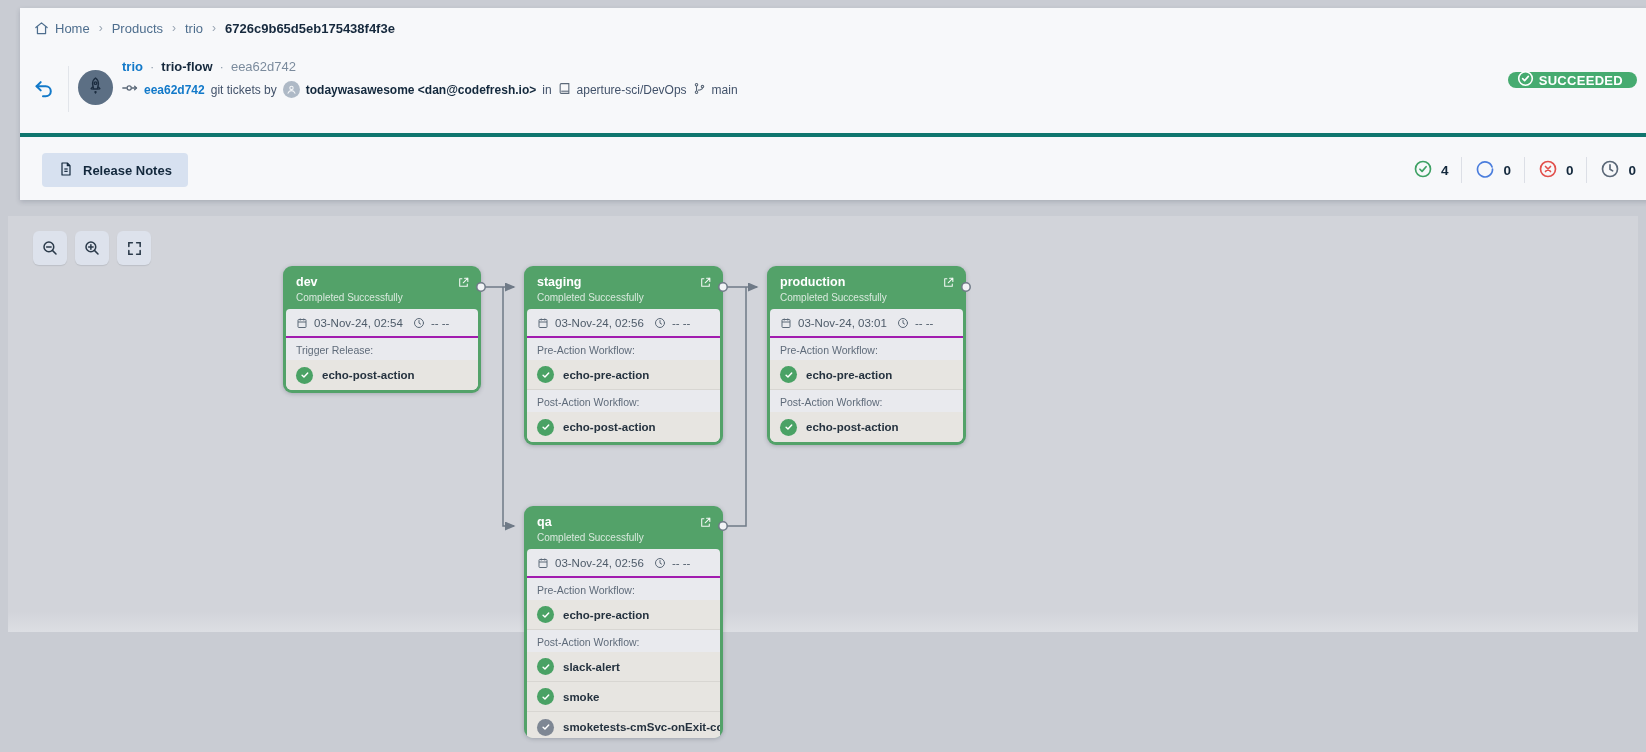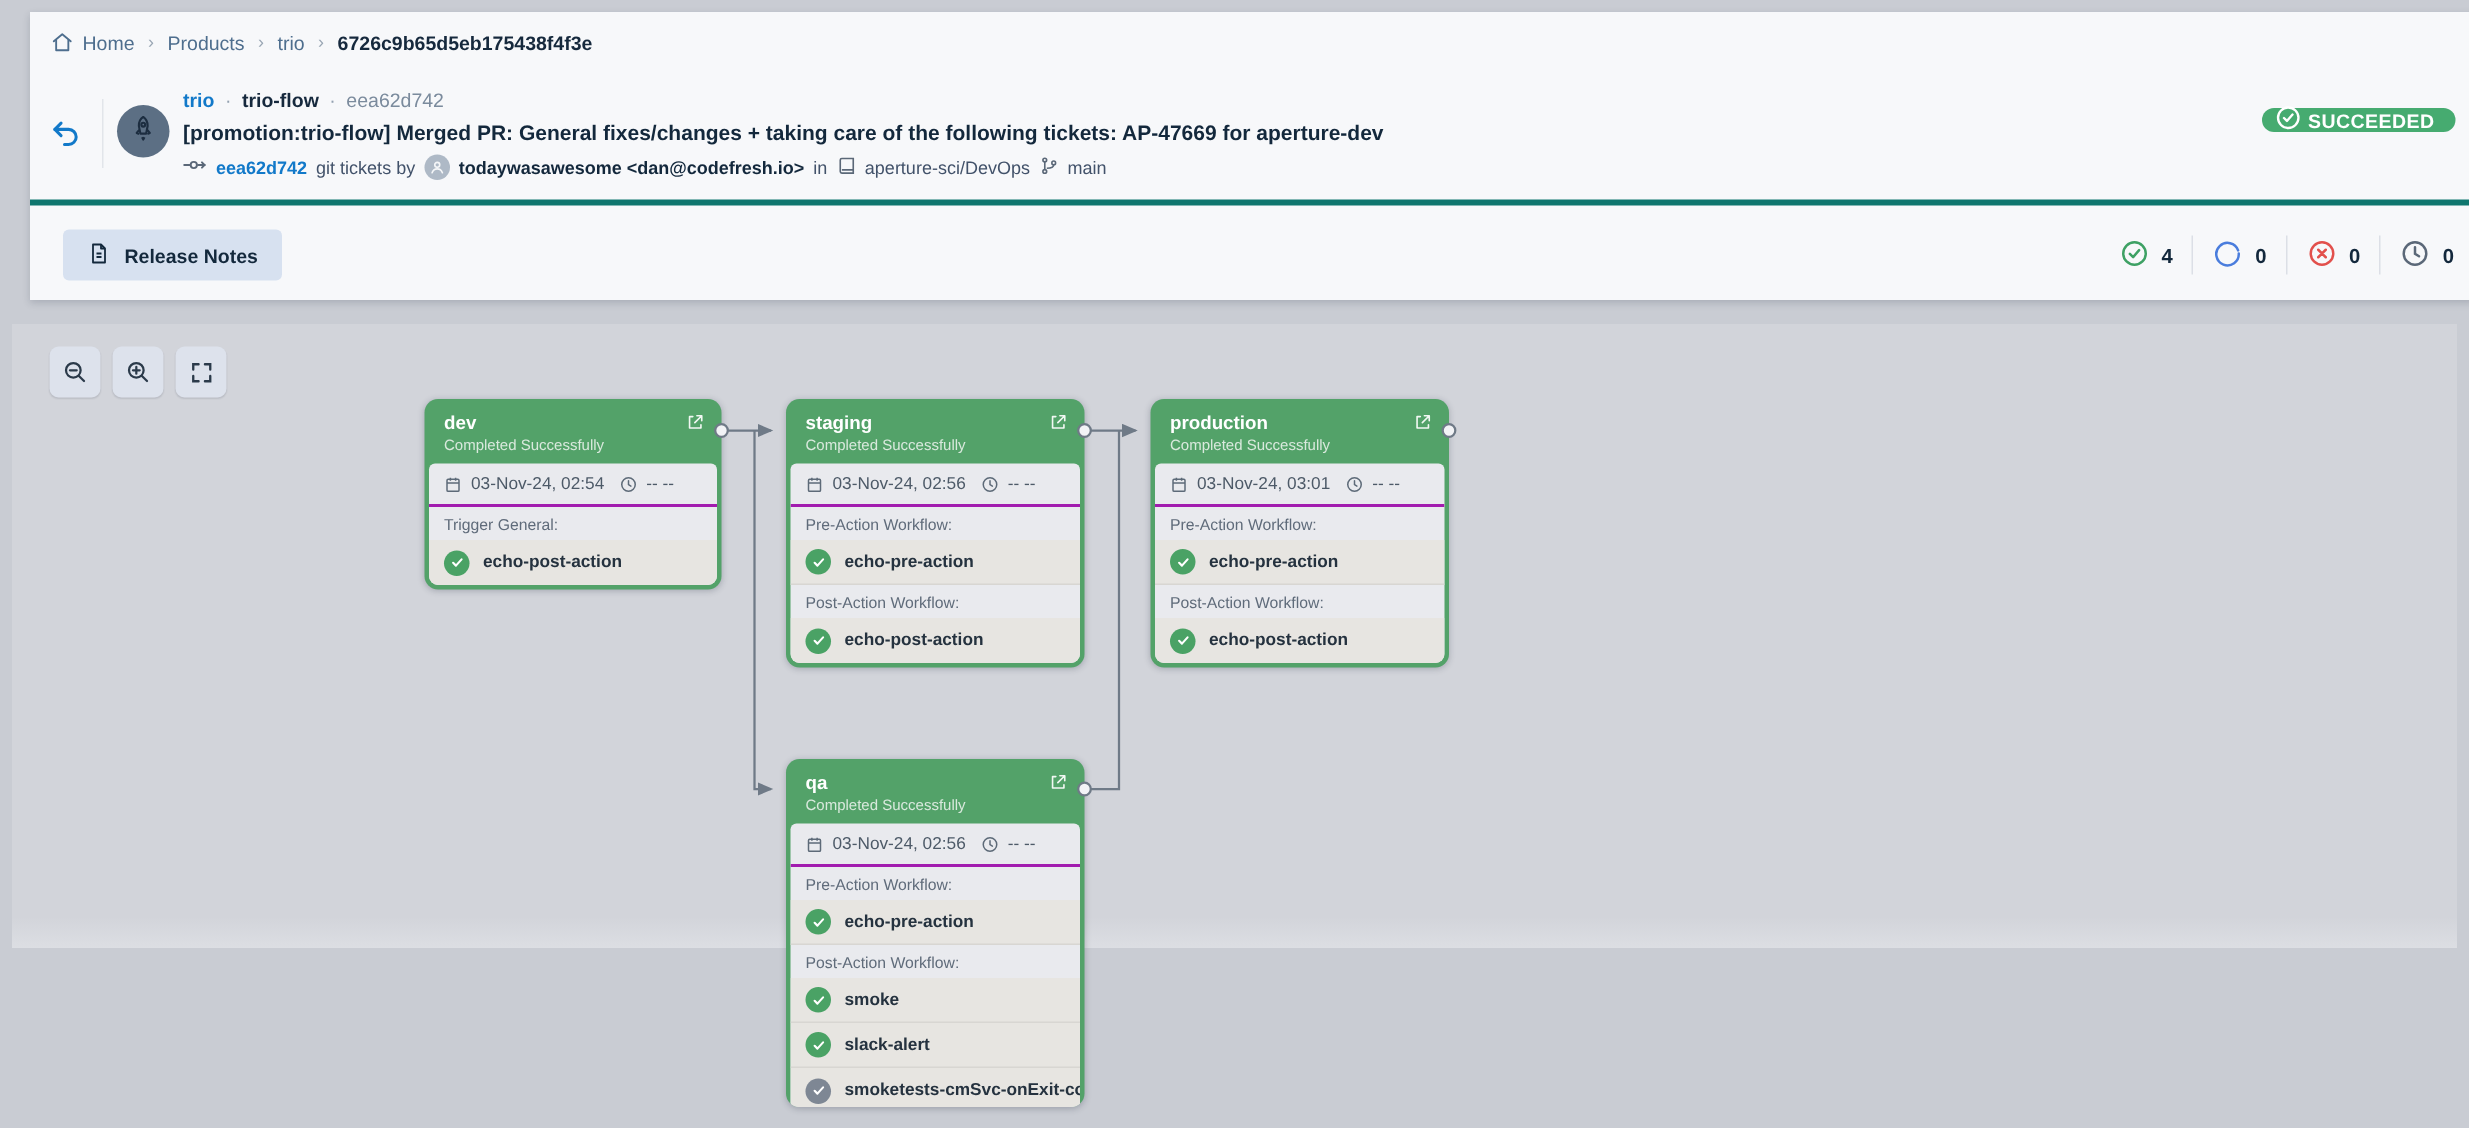--- a/index.html
+++ b/index.html
@@ -152,21 +152,20 @@
     </div>
 
     <div class="hdr-text">
       <div class="hdr-line1">
         <span class="hdr-product">trio</span>
         <span class="hdr-dot">·</span>
         <span class="hdr-flow">trio-flow</span>
         <span class="hdr-dot">·</span>
         <span class="hdr-release">eea62d742</span>
       </div>
-      <div class="hdr-title">[promotion:trio-flow] Merged PR: General fixes/changes + taking care of the following tickets: AP-47669 for aperture-dev</div>
       <div class="hdr-commitline">
         <span>
           <svg width="16" height="12" viewBox="0 0 20 12" fill="none" stroke="#5b6878" stroke-width="1.6" stroke-linecap="round">
               <line x1="1" y1="6" x2="5.5" y2="6"></line>
               <circle cx="9" cy="6" r="2.6"></circle>
               <line x1="12.5" y1="6" x2="18" y2="6"></line>
               <path d="m15.8 3.8 2.2 2.2-2.2 2.2"></path>
             </svg>
         </span>
         <span class="sha">eea62d742</span>
@@ -311,21 +310,21 @@
               </span>
               <span>03-Nov-24, 02:54</span>
               <span class="meta-icon dur">
                 <svg width="12" height="12" viewBox="0 0 24 24" fill="none" stroke="currentColor" stroke-width="2" stroke-linecap="round">
                   <circle cx="12" cy="12" r="9"></circle>
                   <path d="M12 7v5.2l3.2 2"></path>
                 </svg>
               </span>
               <span>-- --</span>
             </div>
-            <div class="wf-label">Trigger General:</div>
+            <div class="wf-label">Trigger Release:</div>
             <div class="wf-row">
               <span class="wf-check success">
                 <svg width="10" height="10" viewBox="0 0 24 24" fill="none" stroke="#fff" stroke-width="3.4" stroke-linecap="round" stroke-linejoin="round">
                   <path d="m5 12.5 4.5 4.5 9-10"></path>
                 </svg>
               </span>
               <span class="wf-name">echo-post-action</span>
             </div>
           </div>
         </div>
@@ -462,29 +461,29 @@
               </span>
               <span class="wf-name">echo-pre-action</span>
             </div>
             <div class="wf-label">Post-Action Workflow:</div>
             <div class="wf-row">
               <span class="wf-check success">
                 <svg width="10" height="10" viewBox="0 0 24 24" fill="none" stroke="#fff" stroke-width="3.4" stroke-linecap="round" stroke-linejoin="round">
                   <path d="m5 12.5 4.5 4.5 9-10"></path>
                 </svg>
               </span>
+              <span class="wf-name">slack-alert</span>
+            </div>
+            <div class="wf-row">
+              <span class="wf-check success">
+                <svg width="10" height="10" viewBox="0 0 24 24" fill="none" stroke="#fff" stroke-width="3.4" stroke-linecap="round" stroke-linejoin="round">
+                  <path d="m5 12.5 4.5 4.5 9-10"></path>
+                </svg>
+              </span>
               <span class="wf-name">smoke</span>
-            </div>
-            <div class="wf-row">
-              <span class="wf-check success">
-                <svg width="10" height="10" viewBox="0 0 24 24" fill="none" stroke="#fff" stroke-width="3.4" stroke-linecap="round" stroke-linejoin="round">
-                  <path d="m5 12.5 4.5 4.5 9-10"></path>
-                </svg>
-              </span>
-              <span class="wf-name">slack-alert</span>
             </div>
             <div class="wf-row">
               <span class="wf-check terminated">
                 <svg width="10" height="10" viewBox="0 0 24 24" fill="none" stroke="#fff" stroke-width="3.4" stroke-linecap="round" stroke-linejoin="round">
                   <path d="m5 12.5 4.5 4.5 9-10"></path>
                 </svg>
               </span>
               <span class="wf-name">smoketests-cmSvc-onExit-con</span>
             </div>
           </div>

